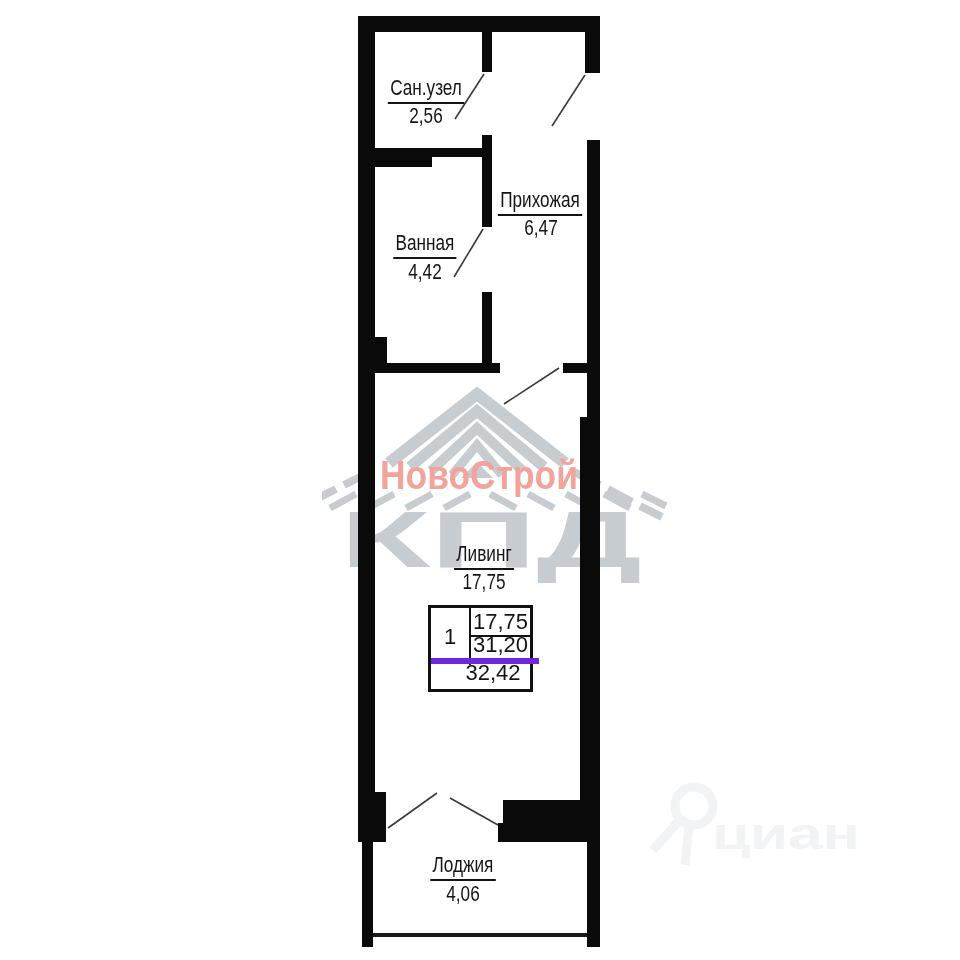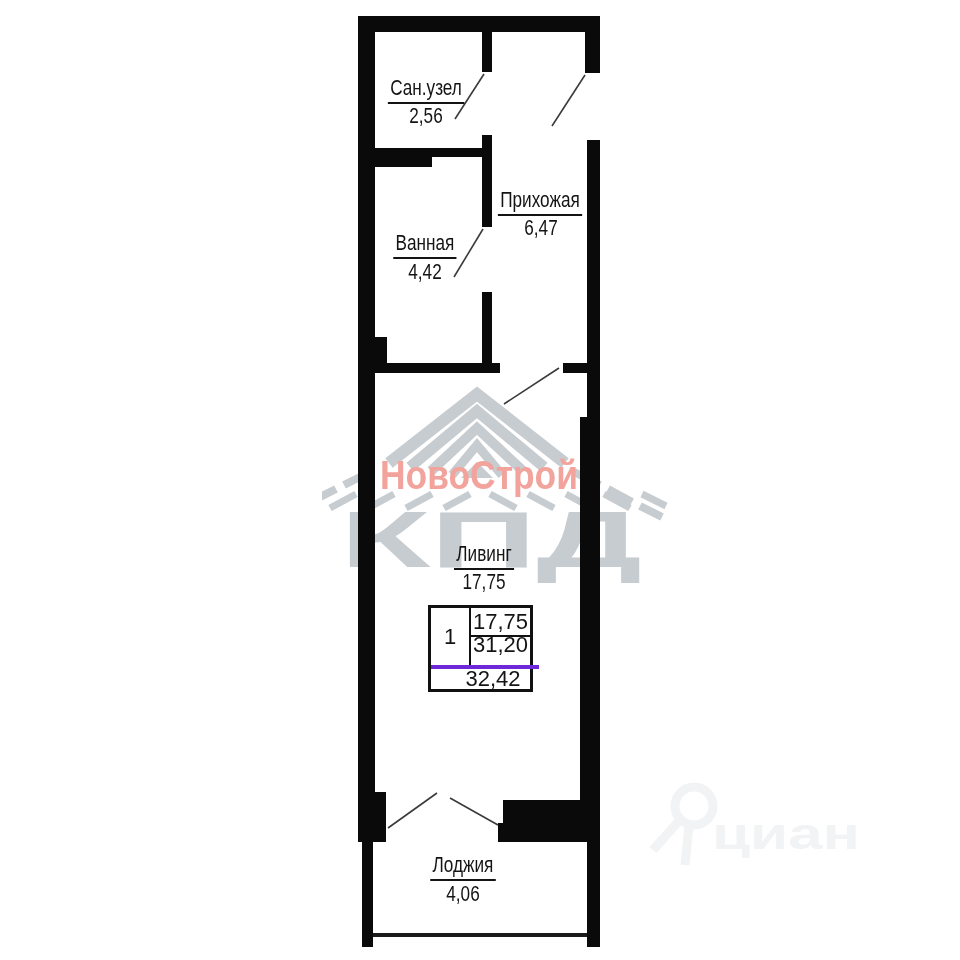--- a/index.html
+++ b/index.html
@@ -13,21 +13,21 @@
   .wm{position:absolute;z-index:1;}
   #doorlines{position:absolute;left:0;top:0;z-index:2;pointer-events:none;}
   
   #sumtable{position:absolute;left:428px;top:605px;width:105px;height:87px;z-index:3;
             border:3px solid #111;box-sizing:border-box;background:transparent;}
   #sumtable .cell{position:absolute;display:flex;align-items:center;justify-content:center;
             font-size:22px;color:#141414;box-sizing:border-box;}
   .c-rooms{left:0;top:0;width:40px;height:57px;border-right:2px solid #111;font-size:23px;}
   .c-living{left:40px;top:0;width:59px;height:29px;border-bottom:2px solid #111;}
   .c-area{left:40px;top:23px;width:59px;height:28px;}
-  .c-total{left:0;top:57px;width:108px;height:24px;border-top:4px solid #6d28d9;padding-left:16px;}
+  .c-total{left:0;top:50px;width:108px;height:24px;border-top:6px solid #6d28d9;padding-left:16px;}
   svg text{font-family:"Liberation Sans",sans-serif;}
 </style>
 </head>
 <body>
 
 <div id="canvas">
 
   <svg class="wm" style="left:322px;top:386px;" width="346" height="200" viewBox="0 0 346 200">
     <g stroke="#c7ccd1" fill="none" stroke-linecap="butt">
       <polyline points="67,77 155,8 243,77" stroke-width="12"></polyline>

